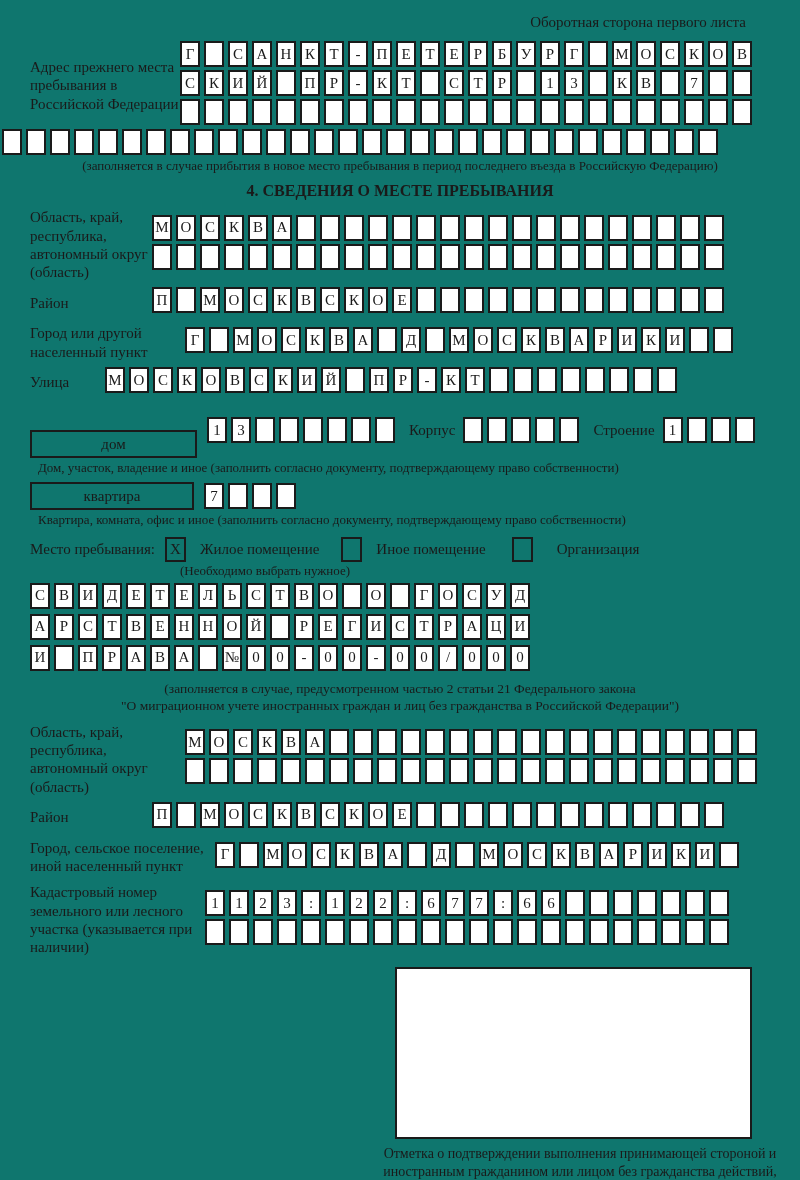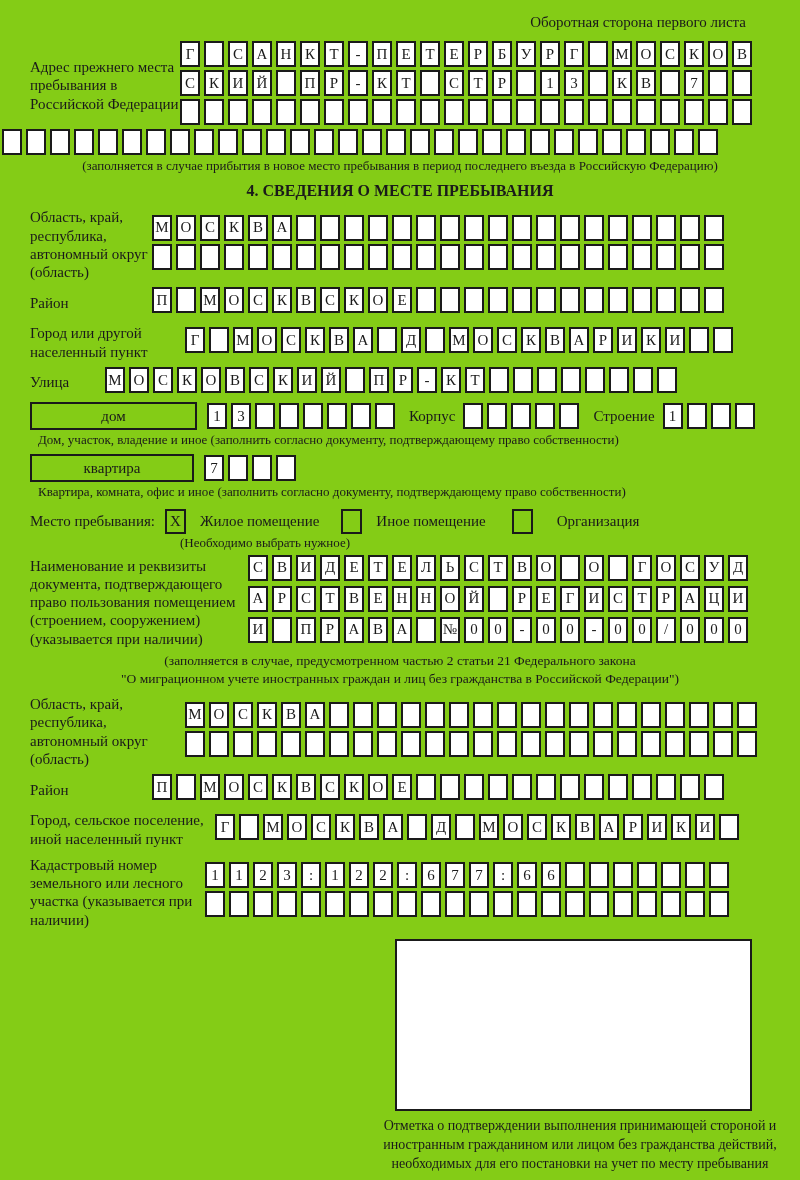--- a/index.html
+++ b/index.html
@@ -1,19 +1,19 @@
 <!DOCTYPE html>
 <html><head>
 <meta charset="utf-8">
 <style>
   * { margin:0; padding:0; box-sizing:border-box; }
   html,body { background:#ffffff; }
   .page {
     width:800px; height:1180px; overflow:hidden;
-    background:#84cc16; color:#1a1a1a;
+    background:#0f766e; color:#1a1a1a;
     font-family:"Liberation Serif","DejaVu Serif",serif;
     padding:14px 30px 8px 30px; position:relative;
   }
   .corner-note { text-align:right; font-size:15px; padding-right:24px; }
 
   .field { display:flex; align-items:center; margin-top:6px; }
   .label { font-size:15px; line-height:1.22; flex:0 0 auto; padding-top:2px; }
   .rows  { flex:0 0 auto; }
 
   .cellrow { display:flex; margin-bottom:3px; }
@@ -325,21 +325,21 @@
         <span class="cell"></span>
         <span class="cell"></span>
         <span class="cell"></span>
         <span class="cell"></span>
         <span class="cell"></span>
         <span class="cell"></span>
       </div>
   </div>
 
   <div class="inline-row">
-    <div class="wide-box" style="width:167px;">
+    <div class="wide-box" style="width:167px;margin-top:28px;">
       <span>дом</span>
     </div>
     <div class="cells" style="margin-left:10px;">
         <span class="cell">1</span>
         <span class="cell">3</span>
         <span class="cell"></span>
         <span class="cell"></span>
         <span class="cell"></span>
         <span class="cell"></span>
         <span class="cell"></span>
@@ -381,21 +381,20 @@
     <span class="checkbox">X</span>
     <span>Жилое помещение</span>
     <span class="checkbox" style="margin-left:22px;"></span>
     <span>Иное помещение</span>
     <span class="checkbox" style="margin-left:26px; margin-right:24px;"></span>
     <span>Организация</span>
   </div>
   <div class="stay-note">(Необходимо выбрать нужное)</div>
 
   <div class="field mt4">
-    <div class="label" style="flex-basis:218px;">Наименование и реквизиты документа, подтверждающего право пользования помещением (строением, сооружением) (указывается при наличии)</div>
     <div class="rows doc-rows">
       <div class="cellrow">
           <span class="cell">С</span>
           <span class="cell">В</span>
           <span class="cell">И</span>
           <span class="cell">Д</span>
           <span class="cell">Е</span>
           <span class="cell">Т</span>
           <span class="cell">Е</span>
           <span class="cell">Л</span>

